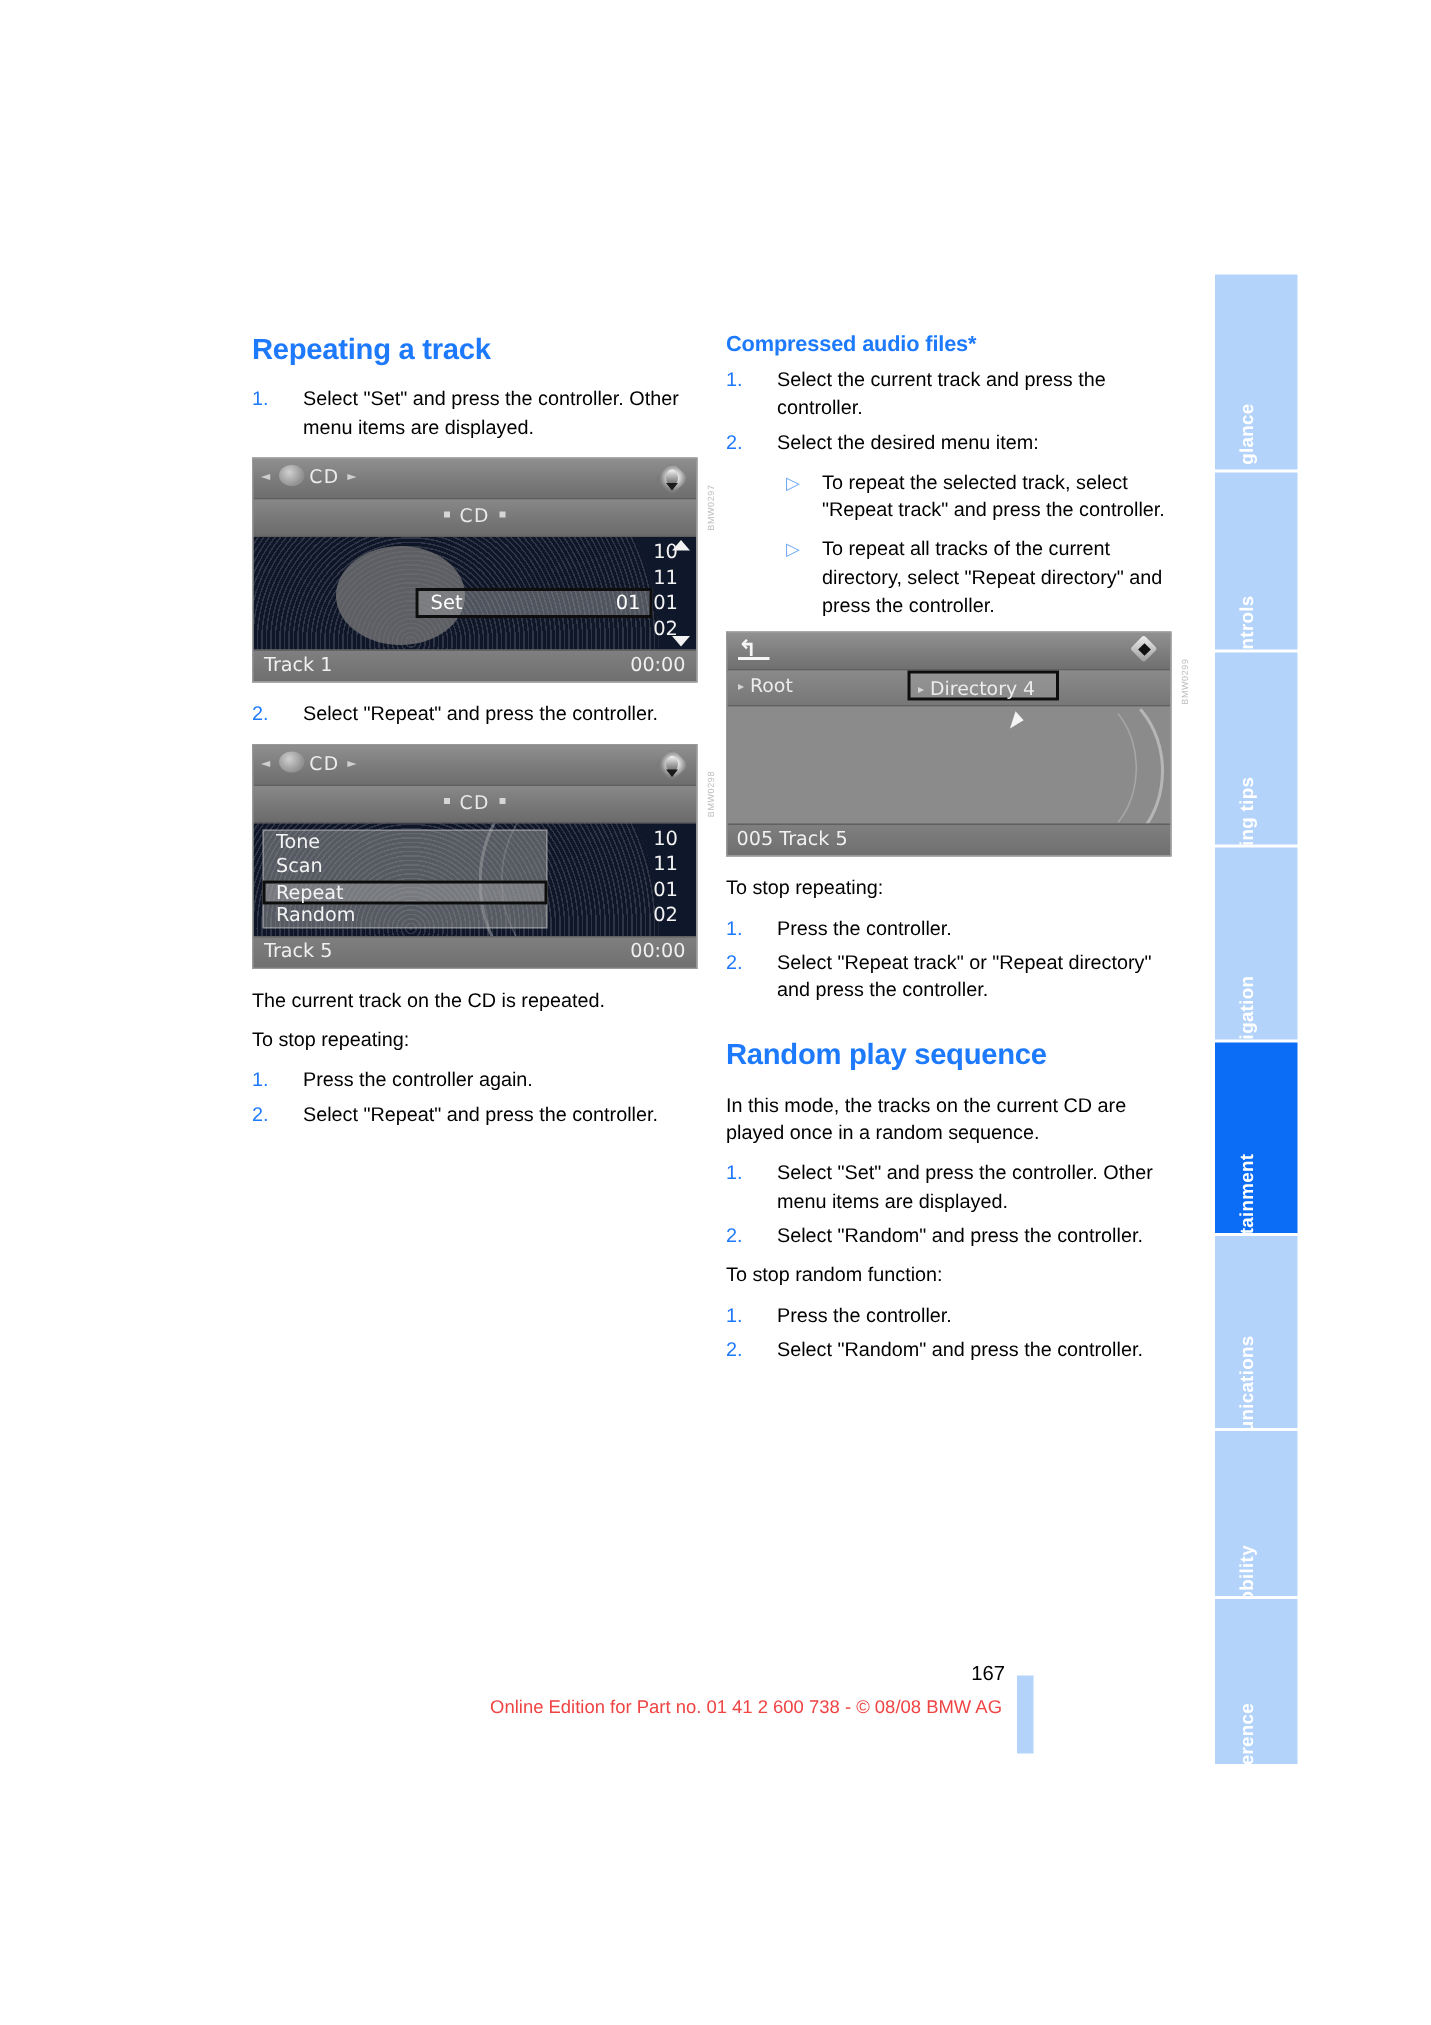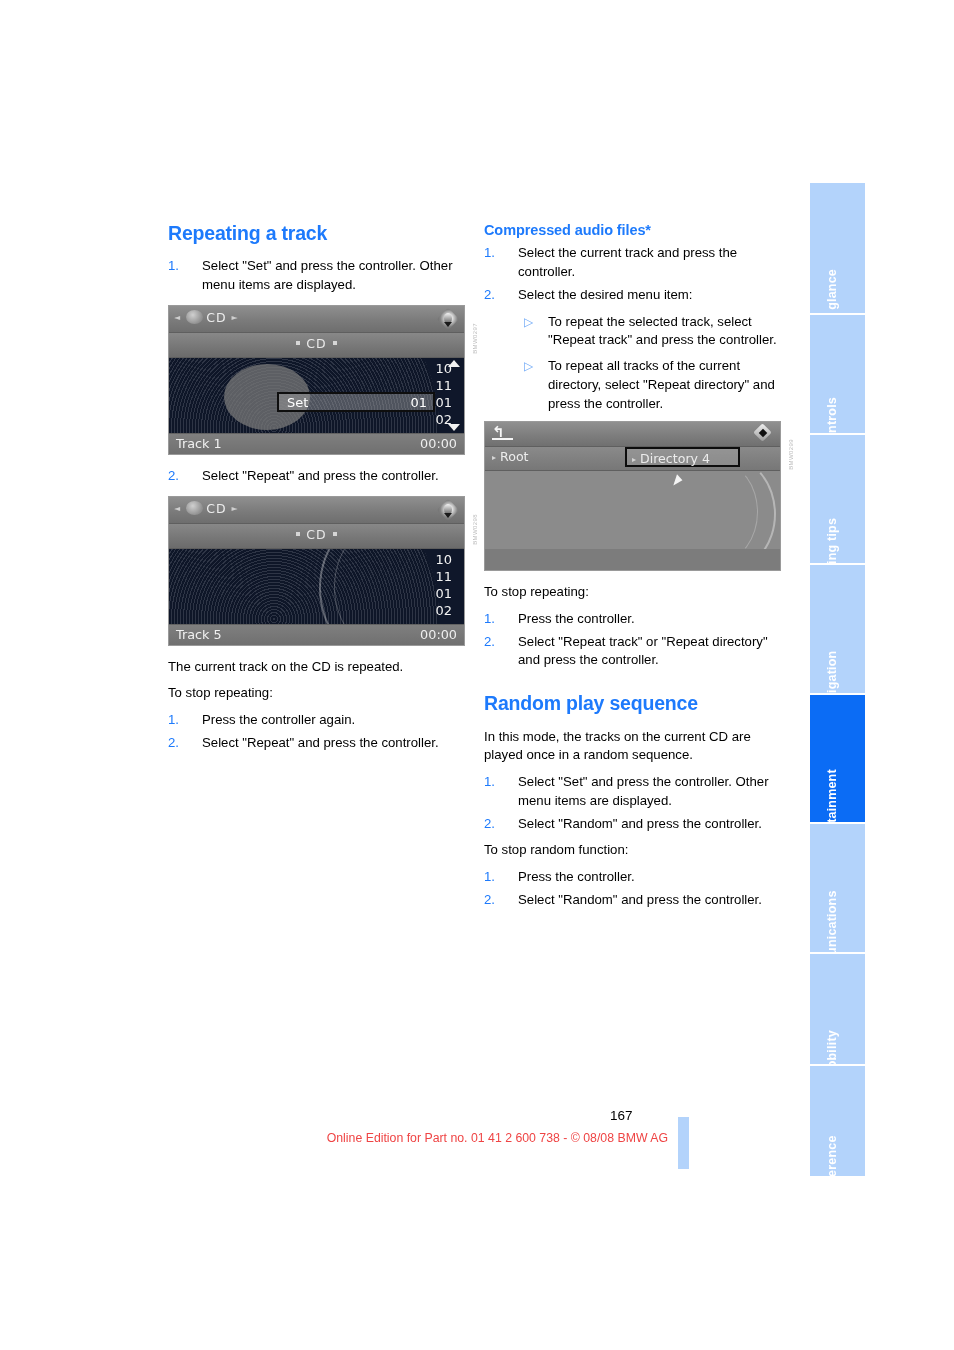--- a/index.html
+++ b/index.html
@@ -397,24 +397,24 @@
   }
   .crumb {
     position: absolute;
     top: 2px;
     font-size: 12.6px;
     color: #ececec;
   }
   .crumb .tri { font-size: 8px; color: #d6d6d6; margin-right: 4px; vertical-align: 1px; }
   .crumb.root { left: 7px; }
   .crumb.dir {
-    left: 140px;
+    left: 120px;
     border: 2px solid #0d0d0d;
     background: rgba(165,165,165,0.4);
-    padding: 0 28px 0 5px;
+    padding: 0 14px 0 5px;
     top: 0px;
     height: 20px;
     line-height: 19px;
     box-sizing: border-box;
   }
   .idr-dirbody {
     position: relative;
     height: 78px;
     background: #8b8b8b;
     overflow: hidden;
@@ -520,20 +520,21 @@
     border-top-color: transparent;
     border-bottom-color: transparent;
   }
 
   
   .footer-pageno {
     position: absolute;
     left: 610px;
     top: 1108px;
     width: 60px;
+    text-align: right;
     font-size: 13.5px;
     color: #000;
   }
   .footer-edition {
     position: absolute;
     left: 168px;
     top: 1131px;
     width: 500px;
     text-align: right;
     font-size: 12.3px;
@@ -653,20 +654,26 @@
         </div>
         <div class="idr-bar2">
           <div class="idr-bar2-center">
             <span class="sq"></span><span>CD</span><span class="sq"></span>
           </div>
         </div>
         <div class="idr-body">
           <div class="cd-rings"></div>
           <div class="arc-a"></div>
           <div class="arc-b"></div>
+          <div class="menu-panel">
+            <div class="menu-item">Tone</div>
+            <div class="menu-item">Scan</div>
+            <div class="menu-item highlight">Repeat</div>
+            <div class="menu-item">Random</div>
+          </div>
           <div class="num-col">
             <div>10</div>
             <div>11</div>
             <div>01</div>
             <div>02</div>
           </div>
         </div>
         <div class="idr-foot">
           <span class="left">Track 5</span>
           <span class="right">00:00</span>
@@ -731,20 +738,23 @@
           </div>
           <div class="crumb dir">
             <span class="tri">▸</span><span>Directory 4</span>
           </div>
         </div>
         <div class="idr-dirbody">
           <div class="dir-arc"></div>
           <div class="dir-arc2"></div>
           <div class="dir-cursor"></div>
         </div>
+        <div class="idr-dirfoot">
+          <span class="left">005 Track 5</span>
+        </div>
       </div>
       <div class="fig-code">BMW0299</div>
     </div>
 
     <p class="para">To stop repeating:</p>
     <ol class="steps">
       <li class="step">
         <span class="num">1.</span>
         <span>Press the controller.</span>
       </li>

